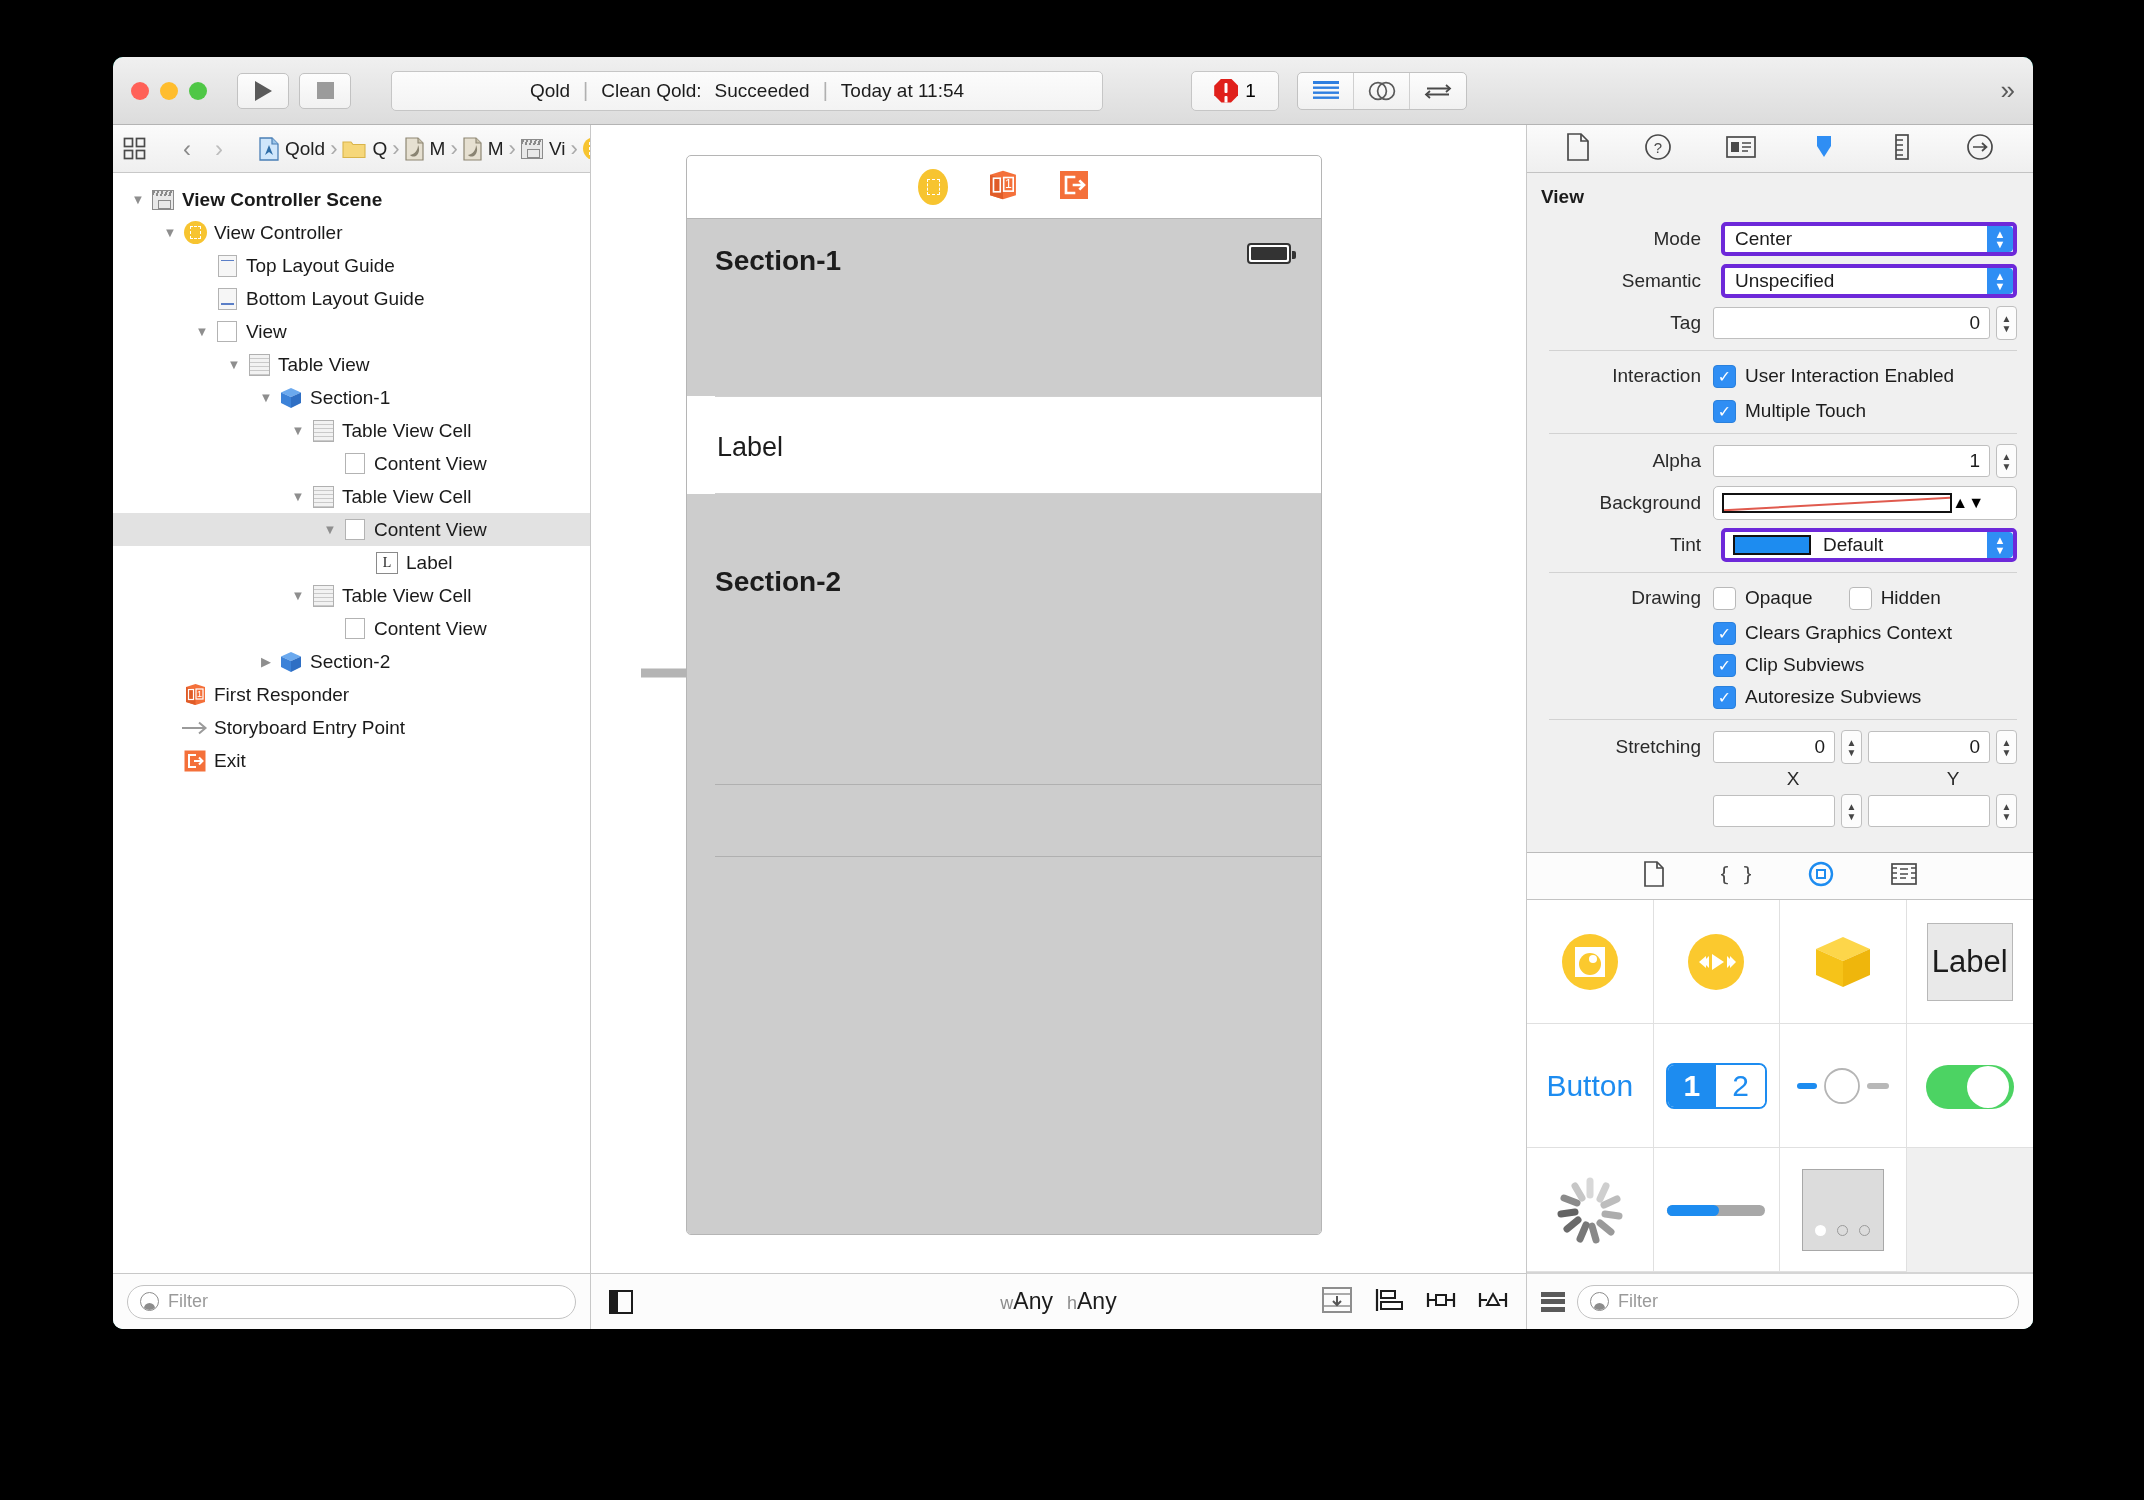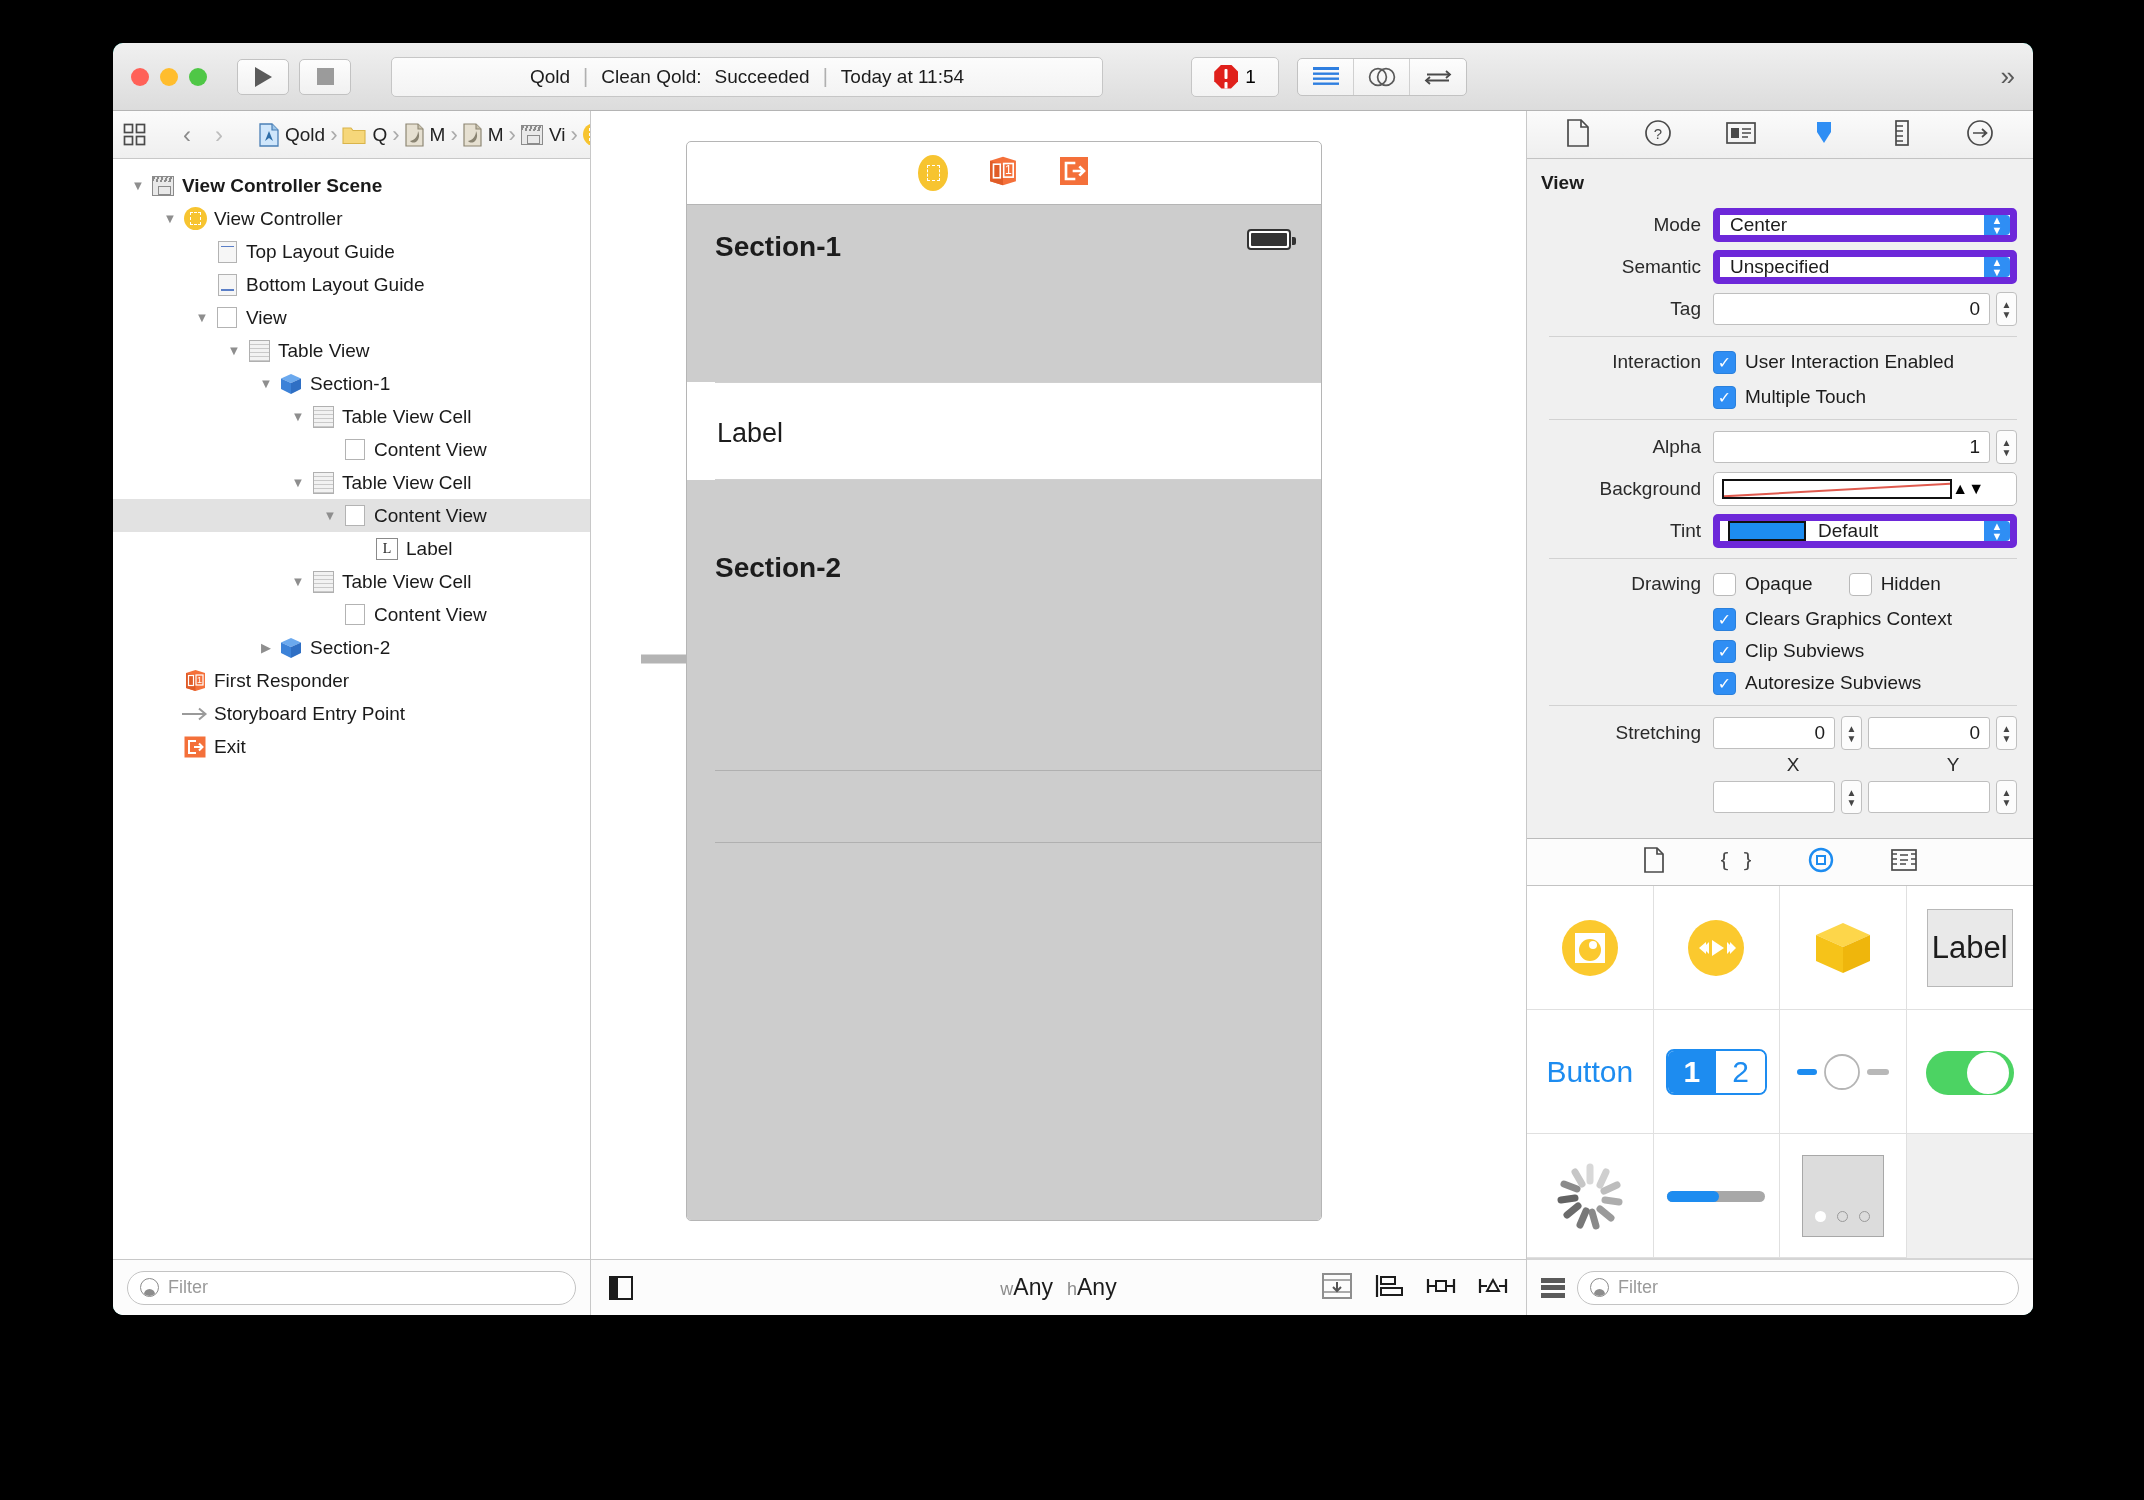--- a/index.html
+++ b/index.html
@@ -5,21 +5,21 @@
   * { box-sizing: border-box; margin: 0; padding: 0; }
   html, body {
     width: 2144px; height: 1500px;
     background: #000;
     font-family: "Liberation Sans", sans-serif;
     overflow: hidden;
   }
 
   #window {
     position: absolute;
-    left: 113px; top: 43px;
+    left: 113px; top: 57px;
     width: 1920px; height: 1272px;
     background: #14b8a6;
     border-radius: 10px;
     overflow: hidden;
     display: flex;
     flex-direction: column;
   }
 
   
   .toolbar {
@@ -253,24 +253,25 @@
   .insp-body { flex: 1 1 auto; overflow: hidden; background: #f0f0f0; }
   .insp-title { font-size: 19px; font-weight: bold; color:#1c1c1c; padding: 13px 0 10px 14px; }
 
   .row { display: flex; align-items: center; padding: 4px 16px 4px 0; min-height: 38px; }
   .rlabel { width: 186px; flex: 0 0 186px; text-align: right; padding-right: 12px;
      font-size: 19px; color: #2a2a2a; }
   .rfield { flex: 1 1 auto; display: flex; align-items: center; gap: 6px; }
 
   .popup {
     flex: 1 1 auto; height: 34px;
-    background: #fff; border: 7px solid #6d28d9; border-radius: 5px;
+    background: #fff; border: 4px solid #6d28d9; border-radius: 5px;
     display: flex; align-items: center;
     font-size: 19px; color: #1c1c1c; padding-left: 10px;
     position: relative;
+    margin-left: 8px;
   }
   .popup .arrows {
     position: absolute; right: 0; top: 0; bottom: 0; width: 26px;
     background: #2f8ef4; border-radius: 0 4px 4px 0;
     display: flex; flex-direction: column; align-items:center; justify-content:center; gap:2px;
     color: #fff; font-size: 11px; line-height: 8px;
   }
   .numfield {
     flex: 1 1 auto; height: 32px; background: #fff; border: 1px solid #bfbfbf;
     border-radius: 3px; display:flex; align-items:center; justify-content:flex-end;

